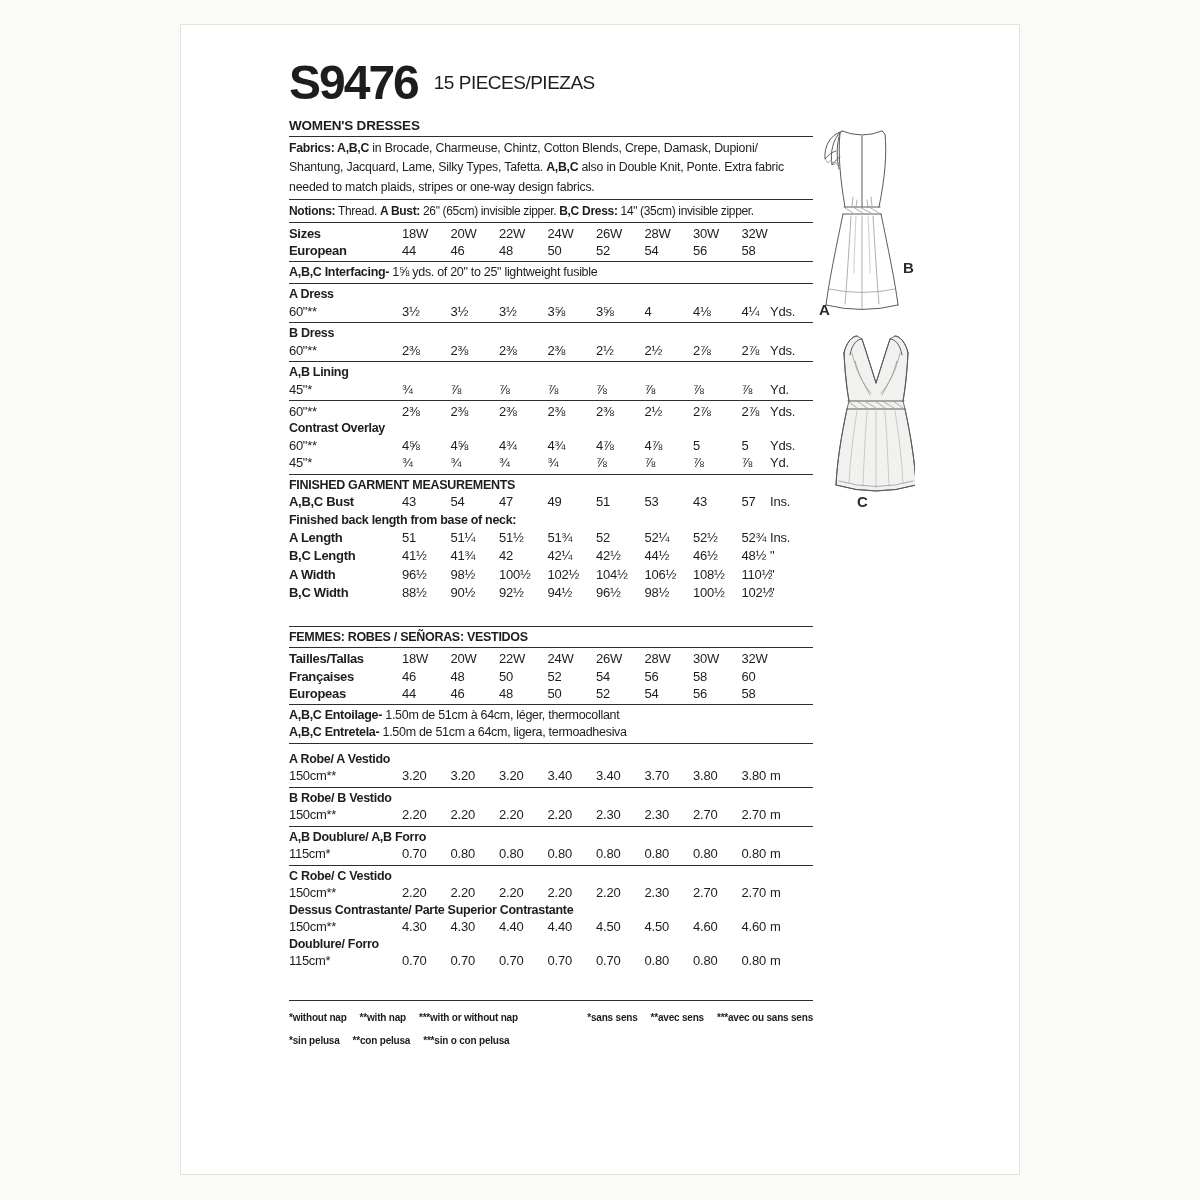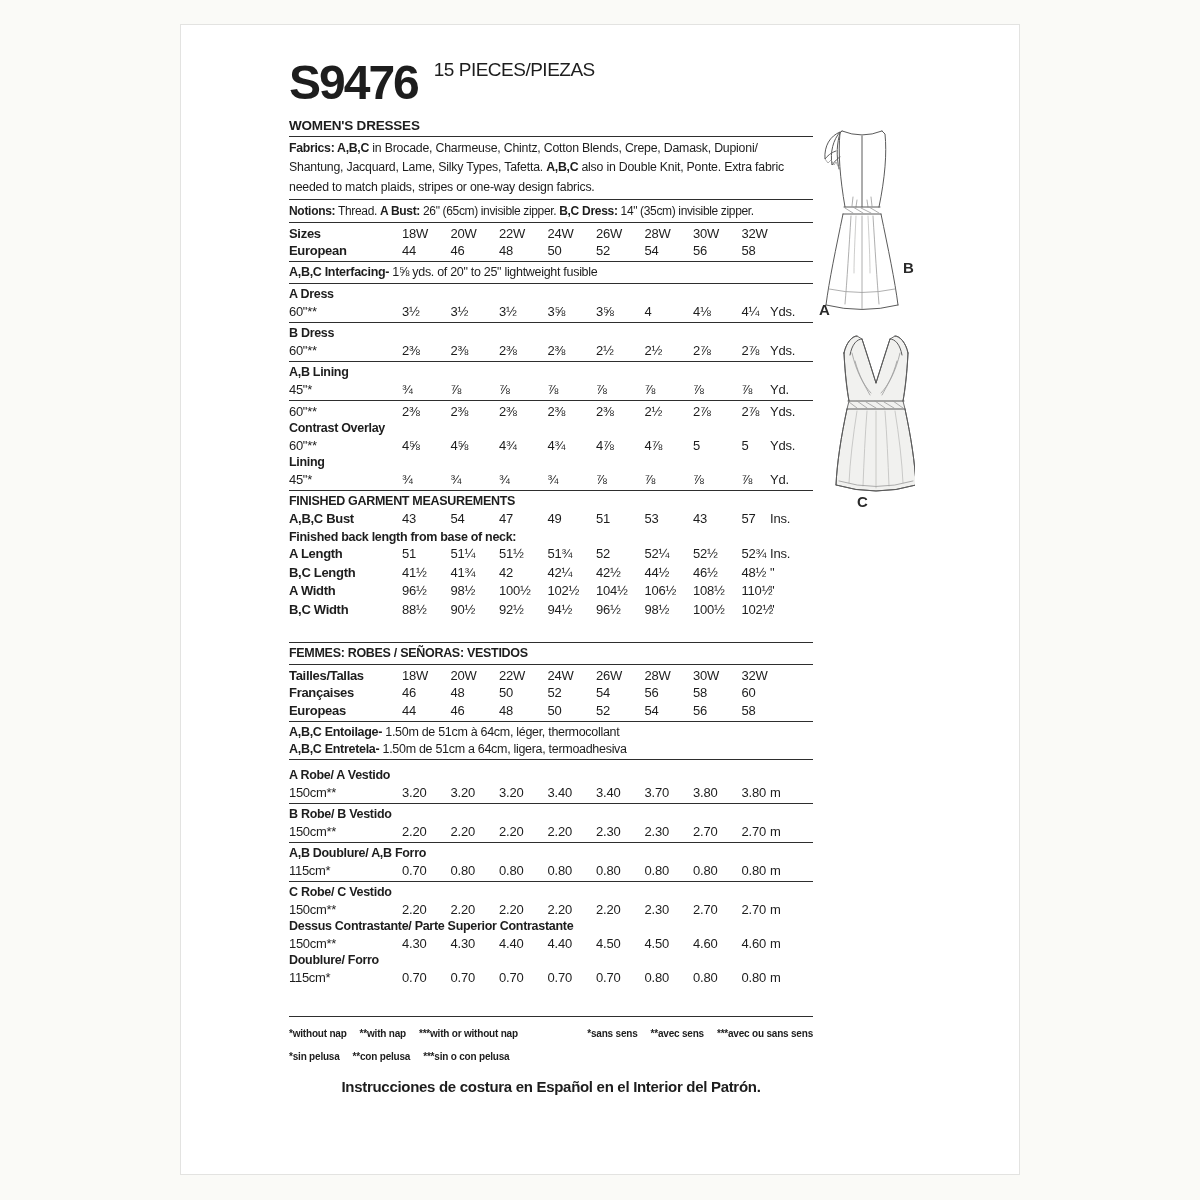--- a/index.html
+++ b/index.html
@@ -12,21 +12,21 @@
   }
   .card{
     position:absolute;left:180px;top:24px;width:840px;height:1151px;
     background:#ffffff;border:1px solid #e3e3e1;box-sizing:border-box;
   }
   .content{
     position:absolute;left:108px;top:34px;width:524px;
     letter-spacing:-0.2px;
   }
   
-  .brand{display:flex;align-items:flex-start;gap:16px;}
+  .brand{display:flex;align-items:center;gap:16px;}
   .num{font-size:48px;font-weight:bold;letter-spacing:-2px;line-height:48px;}
   .pieces{font-size:19px;letter-spacing:-0.5px;}
   .title{font-weight:bold;font-size:13.5px;margin-top:11px;line-height:16px;}
   
   .rule{border-top:1.6px solid #2e2e2e;margin:2px 0 2px;}
   
   .para{margin:1px 0 1px;font-size:12.3px;line-height:19.3px;}
   .para b{letter-spacing:-0.3px;}
   .oneline{white-space:nowrap;font-size:12px;letter-spacing:-0.35px;line-height:18px;}
   
@@ -182,21 +182,20 @@
           <span class="tcell">4¾</span>
           <span class="tcell">4¾</span>
           <span class="tcell">4⅞</span>
           <span class="tcell">4⅞</span>
           <span class="tcell">5</span>
           <span class="tcell">5</span>
         </span>
       <span class="tunit">Yds.</span>
     </div>
 
-    <div class="shead">Lining</div>
     <div class="trow">
       <span class="tlabel plain">45"*</span>
       <span class="tcells">
           <span class="tcell">¾</span>
           <span class="tcell">¾</span>
           <span class="tcell">¾</span>
           <span class="tcell">¾</span>
           <span class="tcell">⅞</span>
           <span class="tcell">⅞</span>
           <span class="tcell">⅞</span>
@@ -446,21 +445,20 @@
         </span>
     </div>
     <div class="footline">
       <span class="fgroup left">
           <span class="fitem">*sin pelusa</span>
           <span class="fitem">**con pelusa</span>
           <span class="fitem">***sin o con pelusa</span>
         </span>
     </div>
 
-    <div class="bottom">Instrucciones de costura en Español en el Interior del Patrón.</div>
   </div>
 
   <div class="fig" style="left:628px;top:98px;width:102px;height:196px;">
     <svg width="102" height="196" viewBox="0 0 102 196">
 
       <path d="M31,9 C21,13 15,23 16,36 C20,31 24,29 27,28"></path>
       <path d="M31,9 C24,17 21,29 23,42 C26,38 29,35 31,34"></path>
       <path d="M31,10 C28,20 27,32 30,46"></path>
       <path d="M16,36 L19,40 L22,37 L25,42 L27,39 L30,45" class="soft"></path>
 

